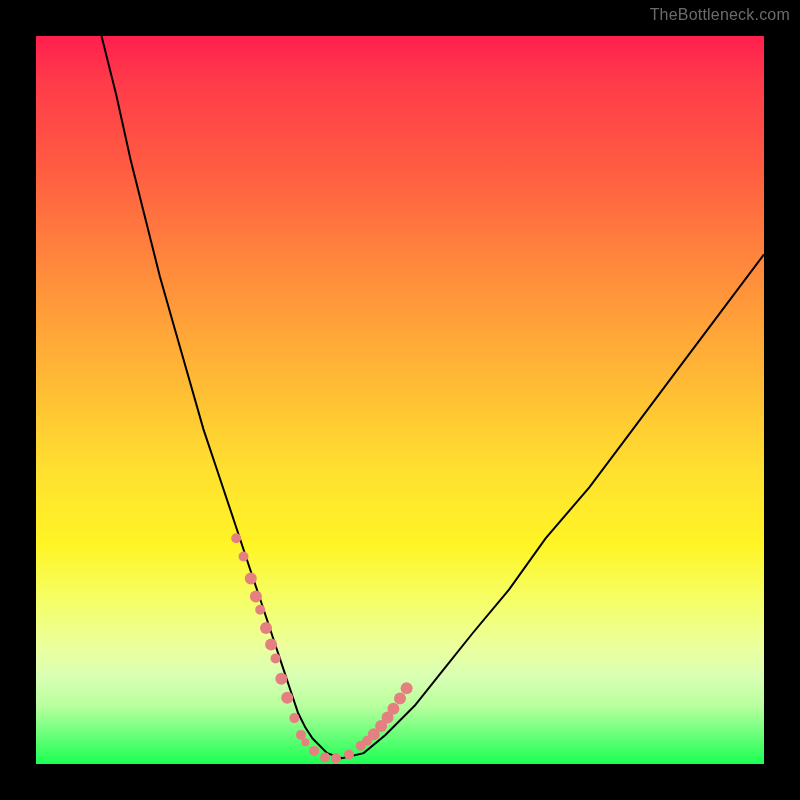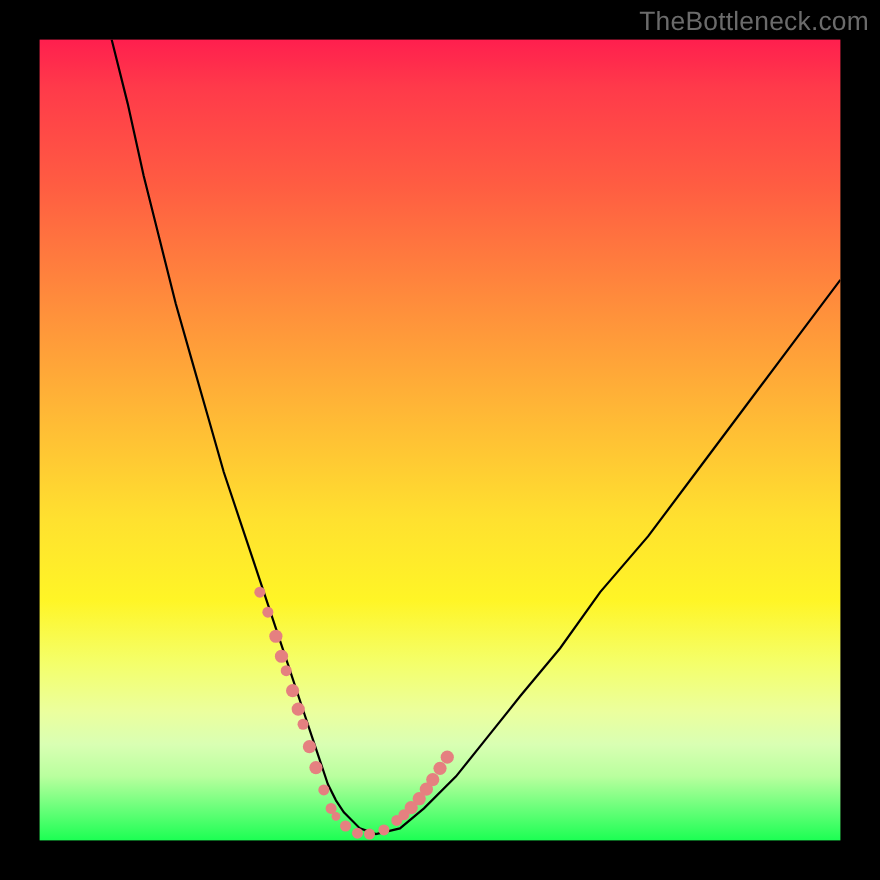--- a/index.html
+++ b/index.html
@@ -39,21 +39,21 @@
       #b9ff9e 92%,
       #6aff7a 96%,
       #1cff53 100%
     );
   }
   .watermark {
     position: absolute;
     top: 6px;
     right: 10px;
     color: #6b6b6b;
-    font-size: 24px;
+    font-size: 16px;
     letter-spacing: 0.2px;
     font-weight: 500;
   }
   svg.overlay {
     position: absolute;
     left: 0;
     top: 0;
     width: 728px;
     height: 728px;
     display: block;

